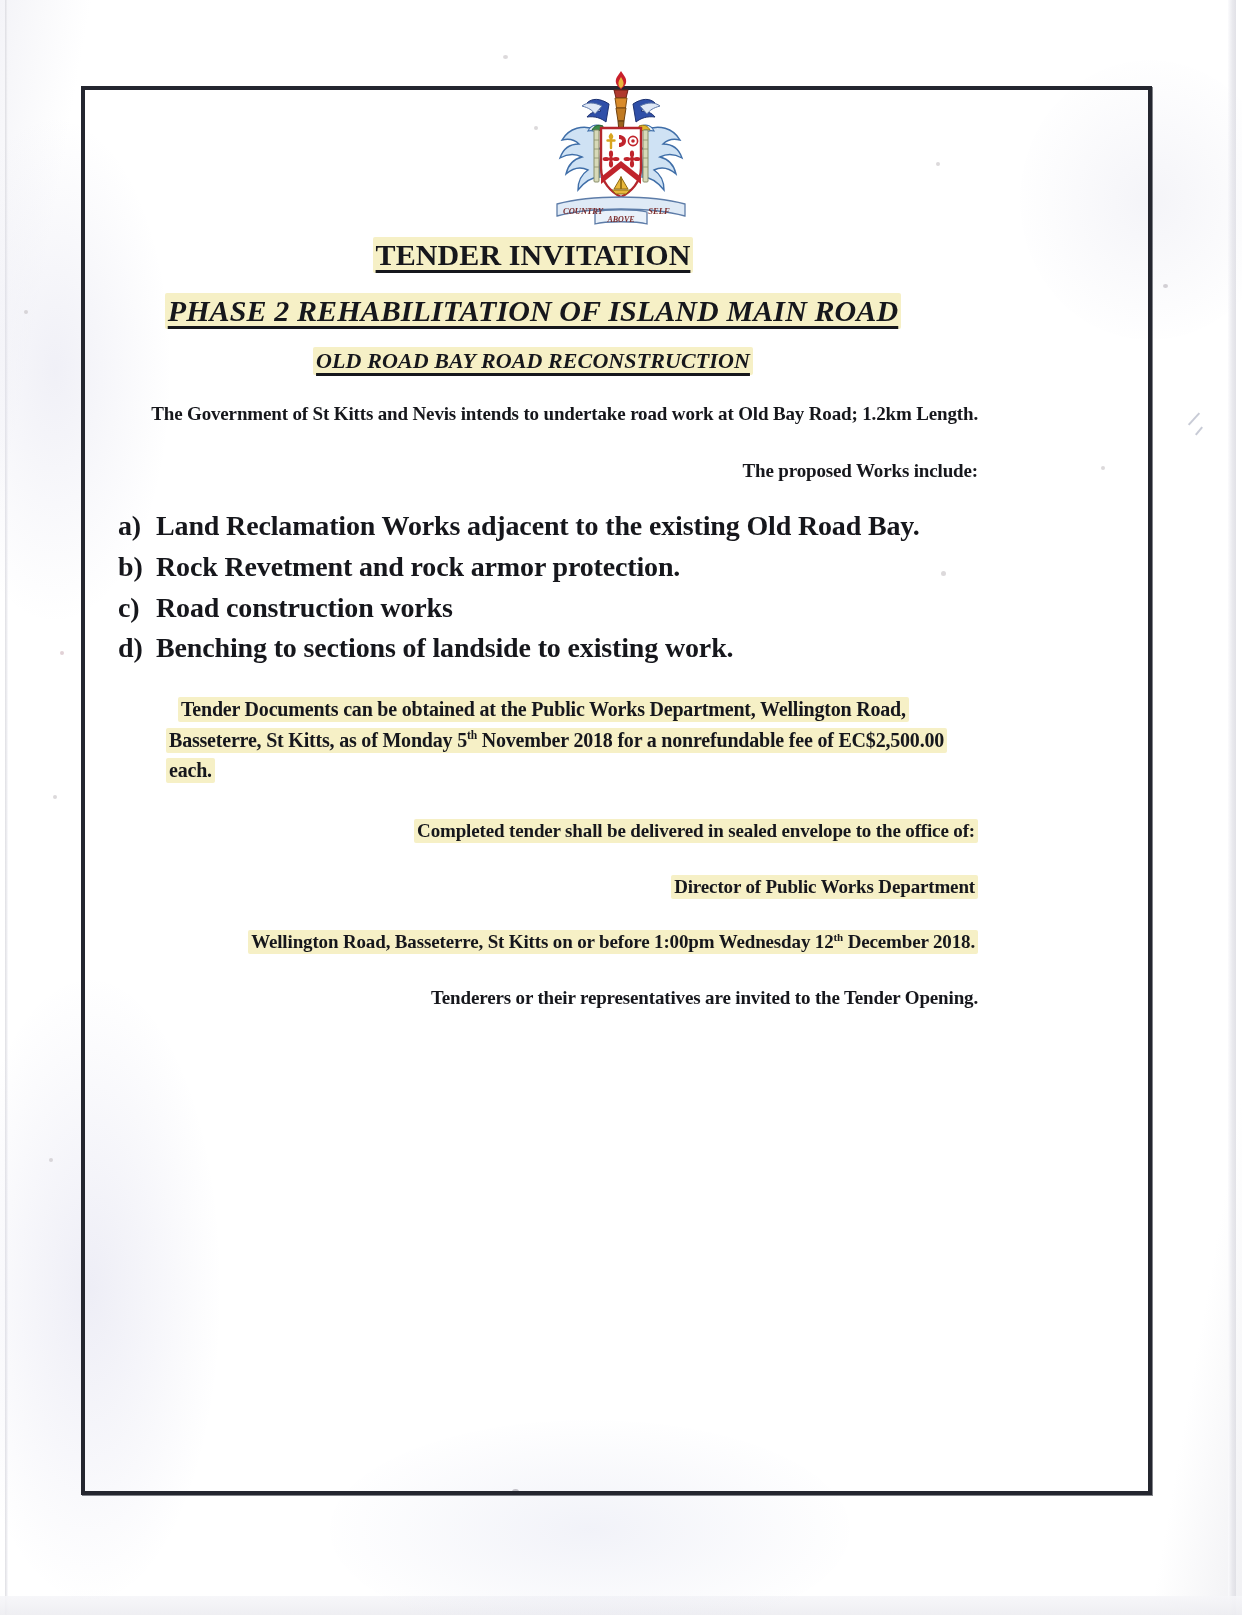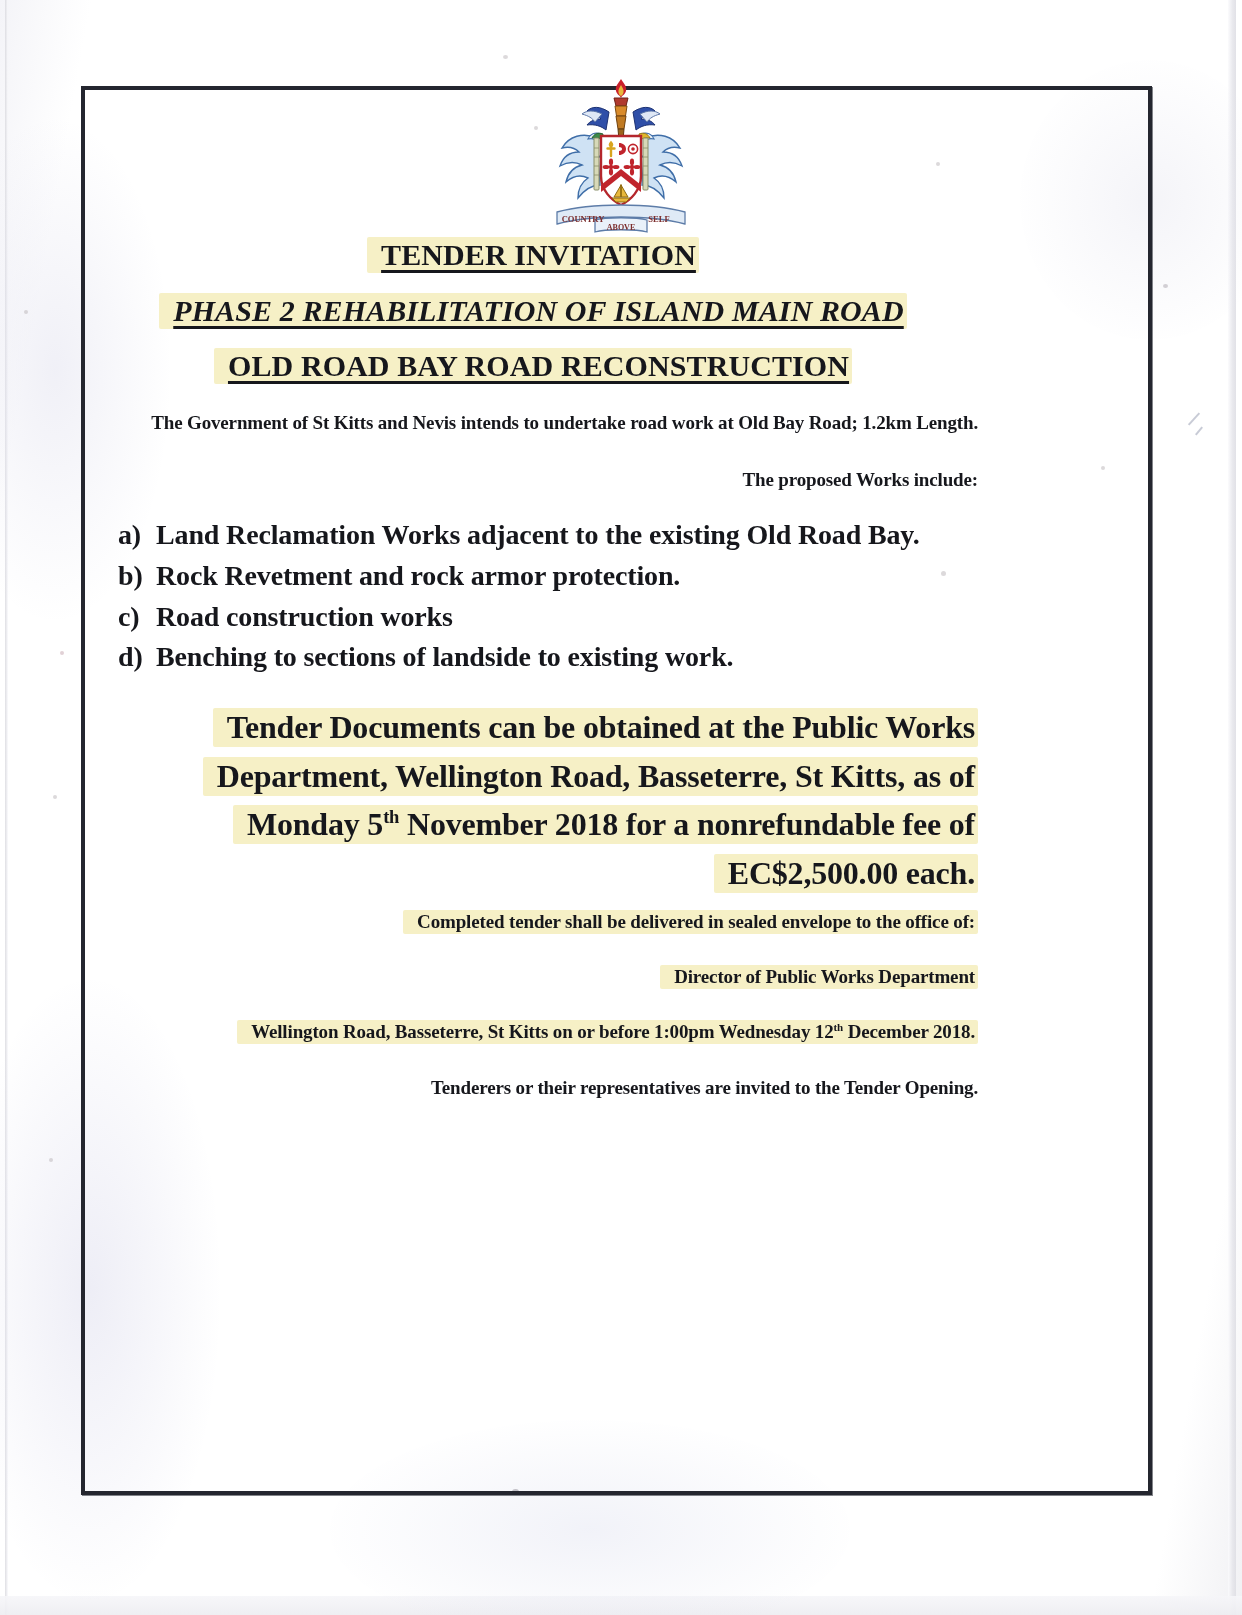--- a/index.html
+++ b/index.html
@@ -98,41 +98,42 @@
     height: 1409px;
     border: 4px solid #24262f;
     box-sizing: border-box;
     box-shadow: 1px 1px 0 0 rgba(30,32,42,.55);
   }
 
   
   #crest-wrap {
     position: absolute;
     left: 0; right: 0;
-    top: 72px;
+    top: 64px;
     display: flex;
     justify-content: center;
+    font-style: italic;
   }
   #coat-of-arms { display: block; }
 
   
   #content {
     position: absolute;
     left: 88px;
     top: 238px;
     width: 890px;
     color: #16171c;
   }
 
   
   .hl {
     background-color: #f6f0c6;
     box-decoration-break: clone;
     -webkit-box-decoration-break: clone;
-    padding: 1px 3px 2px 14px;
+    padding: 1px 3px 2px 3px;
     border-radius: 2px;
   }
 
   
   .doc-heading {
     text-align: center;
     font-weight: bold;
     line-height: 1.12;
     margin: 0;
     letter-spacing: .1px;
@@ -140,22 +141,23 @@
   #heading-tender-invitation {
     font-size: 30px;
     margin-bottom: 22px;
   }
   #heading-phase {
     font-size: 30px;
     margin-bottom: 22px;
     font-style: italic;
   }
   #heading-oldroad {
-    font-size: 30px;
+    font-size: 22px;
     margin-bottom: 26px;
+    font-style: italic;
   }
   .doc-heading .hl {
     text-decoration: underline;
     text-decoration-thickness: 3px;
     text-underline-offset: 5px;
   }
 
   
   .body-par {
     font-size: 19px;
@@ -184,28 +186,27 @@
     margin-bottom: 1px;
   }
   #works-list li .marker {
     position: absolute;
     left: 0;
     top: 0;
   }
 
   
   #par-tender-docs {
-    font-size: 32px;
+    font-size: 20px;
     font-weight: bold;
     line-height: 1.52;
-    margin: 0 0 10px 0;
+    margin: 0 0 32px 0;
     padding-left: 78px;
     text-indent: 12px;
     letter-spacing: -.2px;
-    text-align: right;
   }
 
   #par-completed { margin-bottom: 28px; line-height: 1.45; }
   #par-director  { margin-bottom: 28px; }
   #par-address   { margin-bottom: 28px; line-height: 1.45; margin-left: 40px; }
   #par-tenderers { margin-bottom: 12px; line-height: 1.45; }
 
   sup.ordinal {
     font-size: .58em;
     vertical-align: super;

